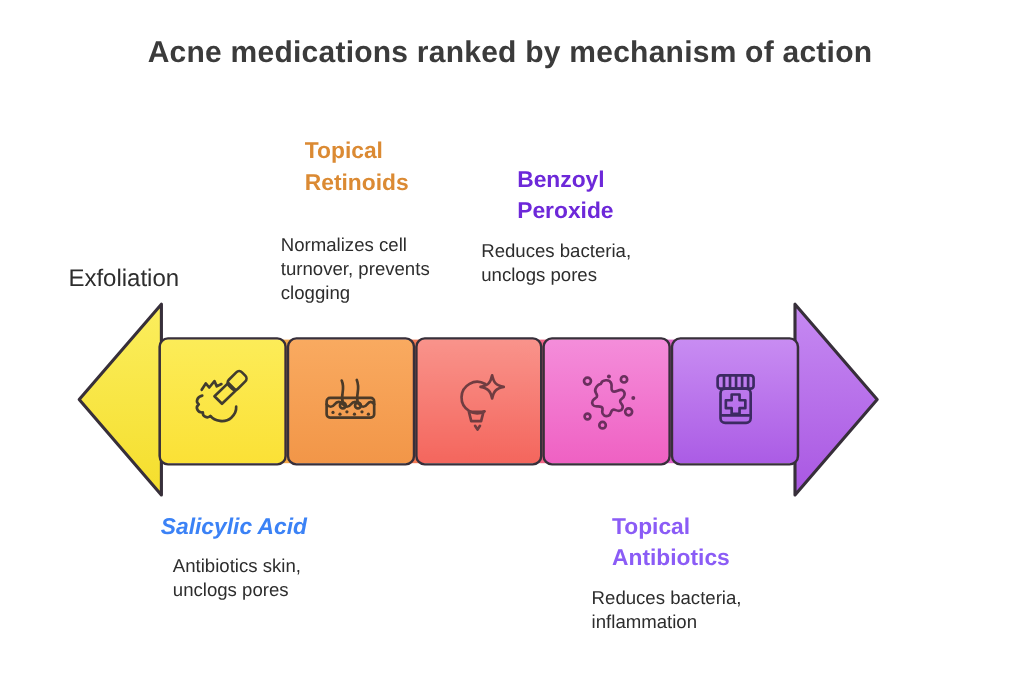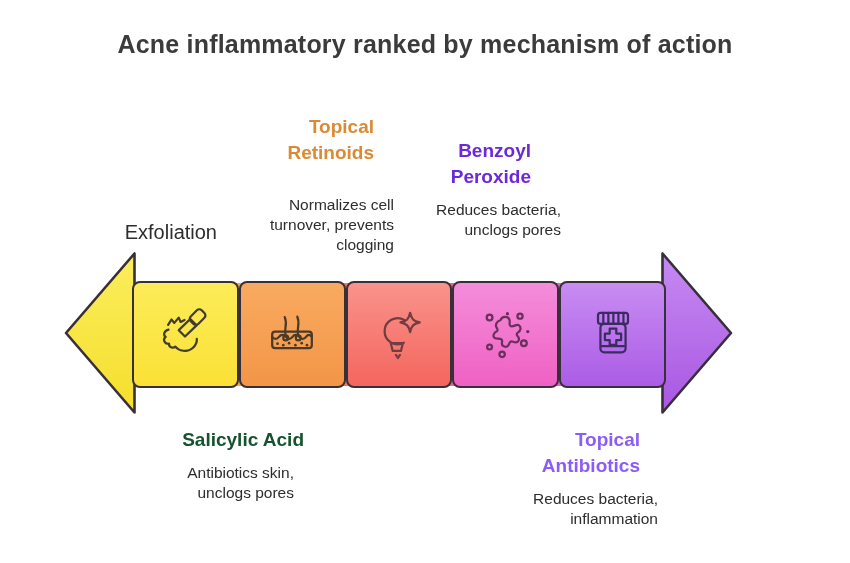--- a/index.html
+++ b/index.html
@@ -4,21 +4,21 @@
 <style>
   html,body{margin:0;padding:0;background:#fff;}
   .canvas{
     position:relative;width:850px;height:563px;background:#ffffff;
     font-family:"Liberation Sans",sans-serif;overflow:hidden;
   }
   .title{
     position:absolute;top:30px;left:0;width:100%;text-align:center;
     font-size:25px;font-weight:bold;color:#3b3b3b;letter-spacing:.2px;
   }
-  .ann{position:absolute;text-align:right;}
+  .ann{position:absolute;text-align:left;}
   .heading{font-size:19px;font-weight:600;line-height:1.38;}
   .desc{font-size:15.5px;line-height:1.3;color:#2d2d2d;white-space:pre-line;}
   .endpoint{font-size:20px;color:#2d2d2d;}
   
   .band{
     position:absolute;left:134px;top:283px;width:530px;height:103px;
     background:linear-gradient(90deg,#FBE238 0%,#F3984A 25%,#F4665D 50%,#EF64C4 75%,#AC5DE5 100%);
   }
   .ah{position:absolute;top:250px;}
   .segments{position:absolute;left:132px;top:281px;width:534px;height:107px;display:flex;}
@@ -31,21 +31,21 @@
   .seg3{background:linear-gradient(180deg,#F9938B,#F4665D);}
   .seg4{background:linear-gradient(180deg,#F48DDA,#EF61C3);}
   .seg5{background:linear-gradient(180deg,#C88CF2,#AB5CE5);}
   .seg svg{display:block;}
 </style>
 </head>
 <body>
 
 <div class="canvas">
 
-  <div class="title">Acne inflammatory ranked by mechanism of action</div>
+  <div class="title">Acne medications ranked by mechanism of action</div>
 
   <div class="ann endpoint" style="left:57px;top:221px;width:160px;">Exfoliation</div>
 
   <div class="ann heading" style="left: 254px; top: 114px; width: 120px; color: rgb(219, 138, 51);">Topical Retinoids</div>
   <div class="ann desc" style="left:234px;top:181px;width:160px;margin-top:14px;">Normalizes cell
 turnover, prevents
 clogging</div>
 
   <div class="ann heading" style="left: 431px; top: 138px; width: 100px; color: #6d28d9;">Benzoyl Peroxide</div>
   <div class="ann desc" style="left:401px;top:200px;width:160px;">Reduces bacteria,
@@ -133,21 +133,21 @@
         <rect x="14.5" y="7" width="31" height="11.5" rx="2.5"></rect>
         <path d="M20,7 v11.5 M25.2,7 v11.5 M30.4,7 v11.5 M35.6,7 v11.5 M40.8,7 v11.5"></path>
         <rect x="17" y="18.5" width="26" height="29.5" rx="4"></rect>
         <path d="M18.5,41.5 h23"></path>
         <path d="M26.6,23.5 h6.8 v5 h5 v6.8 h-5 v5 h-6.8 v-5 h-5 v-6.8 h5 z"></path>
       </svg>
     </div>
 
   </div>
 
-  <div class="ann heading" style="left: 134px; top: 427px; width: 170px; color: #14532d;">Salicylic Acid</div>
+  <div class="ann heading" style="left: 134px; top: 427px; width: 170px; color: #3b82f6; font-style: italic;">Salicylic Acid</div>
   <div class="ann desc" style="left:144px;top:463px;width:150px;">Antibiotics skin,
 unclogs pores</div>
 
 
   <div class="ann heading" style="left: 510px; top: 427px; width: 130px; color: #8b5cf6;">Topical Antibiotics</div>
   <div class="ann desc" style="left:493px;top:489px;width:165px;">Reduces bacteria,
 inflammation</div>
 
 </div>
 

